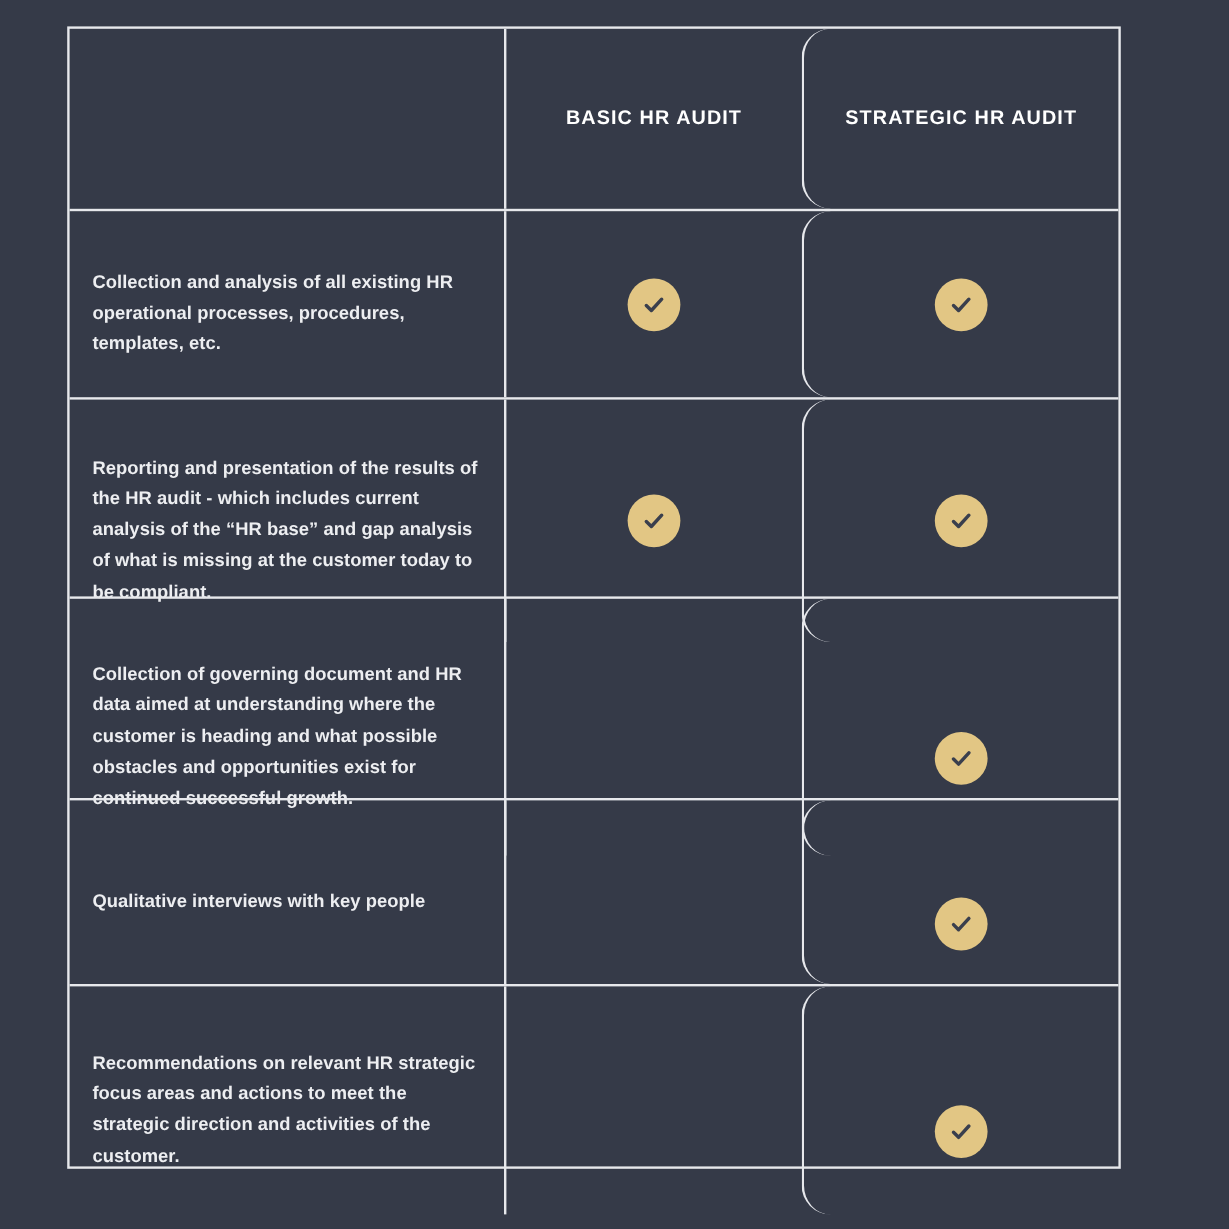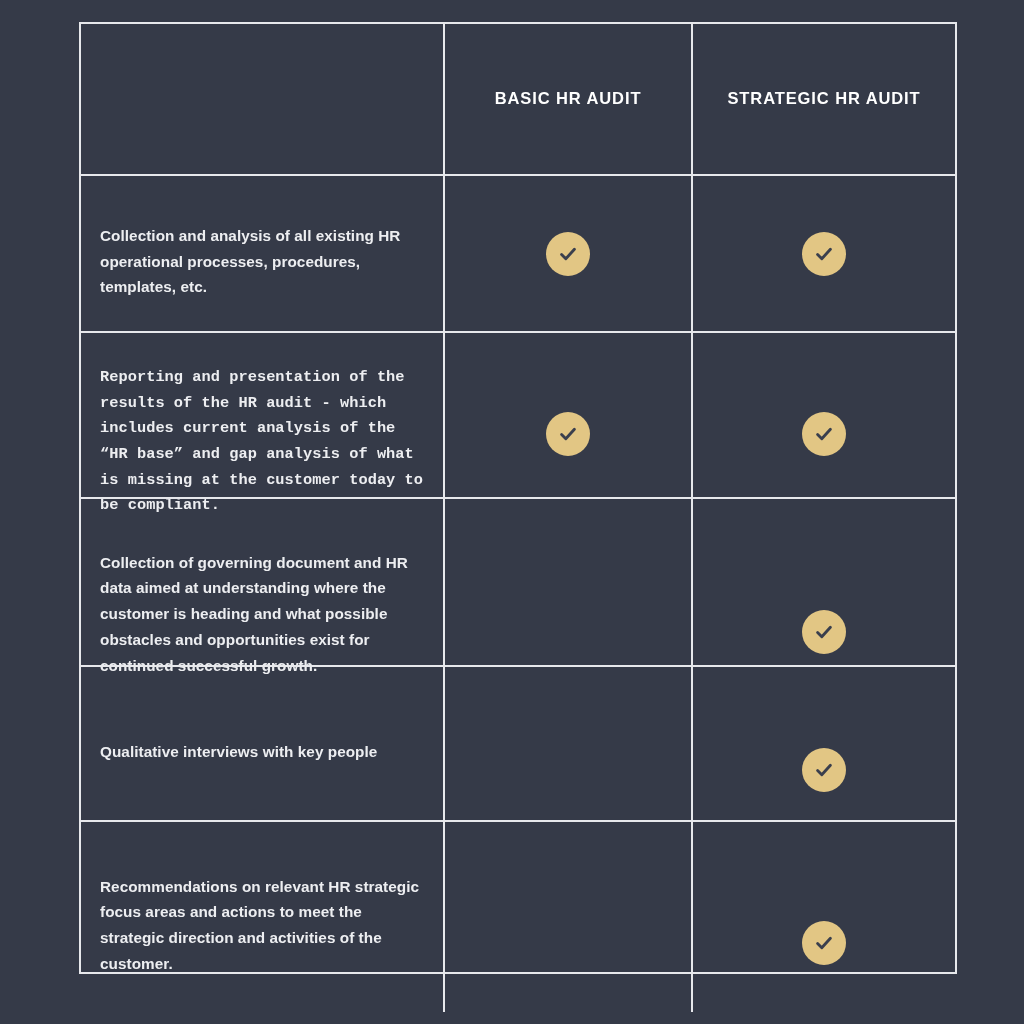--- a/index.html
+++ b/index.html
@@ -19,21 +19,21 @@
   #canvas {
     position: relative;
     width: 1024px;
     height: 1024px;
     background: #353a48;
   }
 
   
   #comparison-table {
     position: absolute;
-    left: 79px;
+    left: 56px;
     top: 22px;
     width: 878px;
     height: 952px;
     border: 2px solid #e7e8ec;
     box-sizing: border-box;
   }
 
   .trow {
     position: absolute;
     left: 0;
@@ -41,21 +41,21 @@
     display: flex;
     box-sizing: border-box;
   }
   .trow.has-top-rule {
     border-top: 2px solid #e7e8ec;
   }
 
   
   #row-header  { top: 0px;   height: 150px; }
   #row-1       { top: 150px; height: 157px; }
-  #row-2       { top: 307px; height: 204px; font-family: Liberation Mono, monospace; }
+  #row-2       { top: 307px; height: 204px; }
   #row-3       { top: 473px; height: 216px; }
   #row-4       { top: 641px; height: 155px; }
   #row-5       { top: 796px; height: 192px; }
 
   .cell-feature {
     width: 362px;
     box-sizing: border-box;
     display: flex;
     align-items: center;
     padding: 16px 19px 0 19px;
@@ -64,20 +64,21 @@
     width: 248px;
     box-sizing: border-box;
     border-left: 2px solid #e7e8ec;
     display: flex;
     align-items: center;
     justify-content: center;
     position: relative;
   }
   .cell-mark.last {
     width: 264px;
+    border-radius: 24px;
   }
 
   
   .col-title {
     color: #ffffff;
     font-size: 16.5px;
     font-weight: bold;
     letter-spacing: 0.9px;
     text-transform: uppercase;
     text-align: center;

